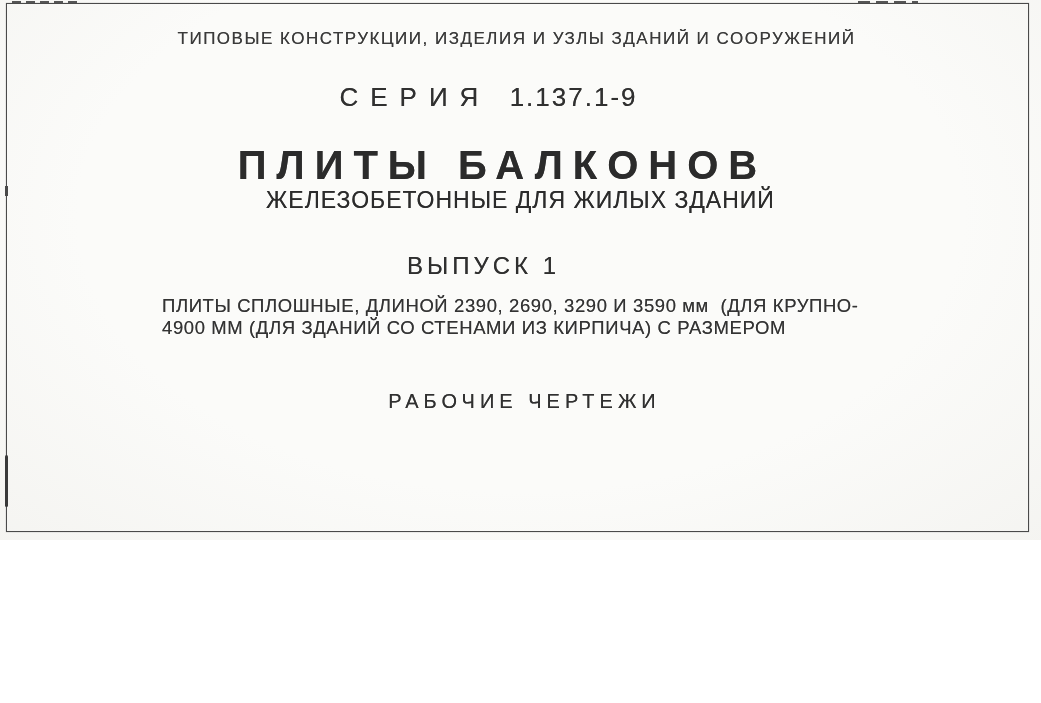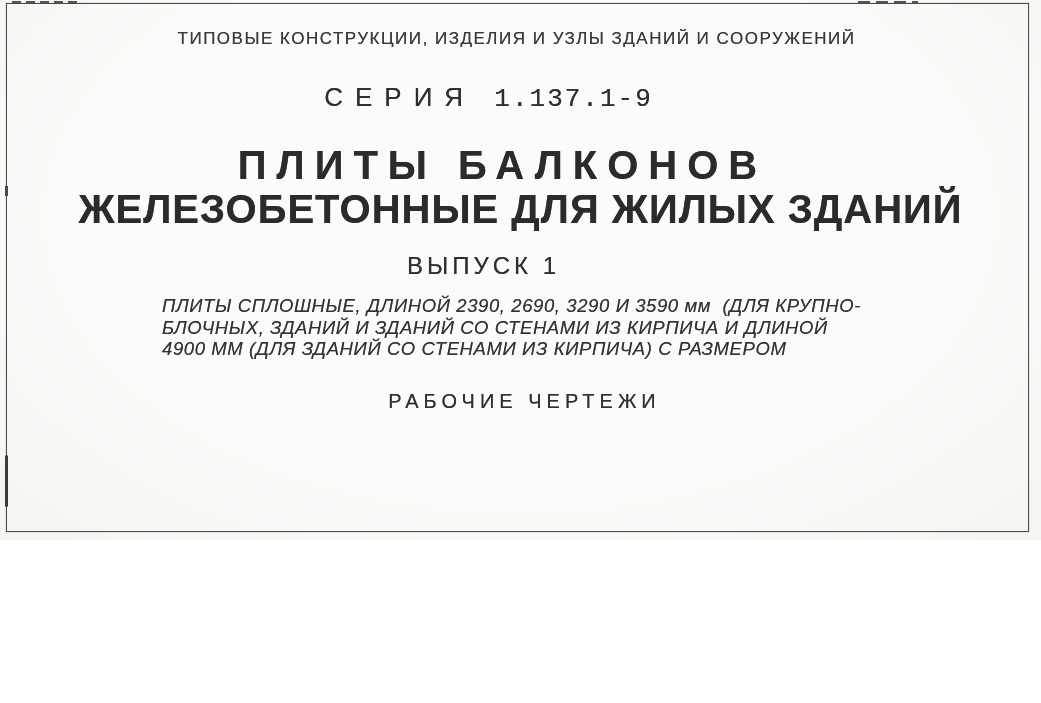--- a/index.html
+++ b/index.html
@@ -80,34 +80,34 @@
     letter-spacing: 1.5px;
     color: #3a3a3a;
   }
   .series-line {
     top: 84px;
     left: -32px;
     font-size: 26px;
     color: #303030;
   }
   .series-label { letter-spacing: 12px; margin-top: 33px; }
-  .series-number { letter-spacing: 2px; margin-left: 12px; font-family: Liberation Mono, monospace; }
+  .series-number { letter-spacing: 2px; margin-left: 12px; }
   .title1 {
     top: 145px;
     left: -18px;
     font-size: 40px;
     font-weight: 700;
     letter-spacing: 10px;
     color: #2b2b2b;
   }
   .title2 {
     top: 189px;
     left: 0px;
-    font-size: 40px;
-    font-weight: 700;
+    font-size: 23px;
+    font-weight: 400;
     letter-spacing: 1px;
     color: #2b2b2b;
   }
   .issue-line {
     top: 254px;
     left: -37px;
     font-size: 24px;
     letter-spacing: 4px;
     color: #2f2f2f;
   }
@@ -115,21 +115,21 @@
     position: absolute;
     top: 295px;
     left: 162px;
     width: 740px;
     font-size: 18.5px;
     line-height: 21.7px;
     letter-spacing: 0.6px;
     color: #333333;
     text-shadow: 0 0 0.5px rgba(50,50,50,0.7);
   }
-  .desc-line { white-space: pre; font-style: italic; }
+  .desc-line { white-space: pre; }
   .doctype-line {
     top: 391px;
     left: 4px;
     font-size: 20px;
     letter-spacing: 5px;
     color: #303030;
   }
 </style>
 </head>
 <body>
@@ -150,19 +150,18 @@
   </div>
 
   <div class="line title1">ПЛИТЫ БАЛКОНОВ</div>
 
   <div class="line title2">ЖЕЛЕЗОБЕТОННЫЕ ДЛЯ ЖИЛЫХ ЗДАНИЙ</div>
 
   <div class="line issue-line">ВЫПУСК 1</div>
 
   <div class="desc">
     <div class="desc-line">ПЛИТЫ СПЛОШНЫЕ, ДЛИНОЙ 2390, 2690, 3290 И 3590 мм  (ДЛЯ КРУПНО-</div>
-    <div class="desc-line">БЛОЧНЫХ, ЗДАНИЙ И ЗДАНИЙ СО СТЕНАМИ ИЗ КИРПИЧА И ДЛИНОЙ</div>
     <div class="desc-line">4900 ММ (ДЛЯ ЗДАНИЙ СО СТЕНАМИ ИЗ КИРПИЧА) С РАЗМЕРОМ</div>
   </div>
 
   <div class="line doctype-line">РАБОЧИЕ ЧЕРТЕЖИ</div>
 
 </div>
 
 </body></html>

